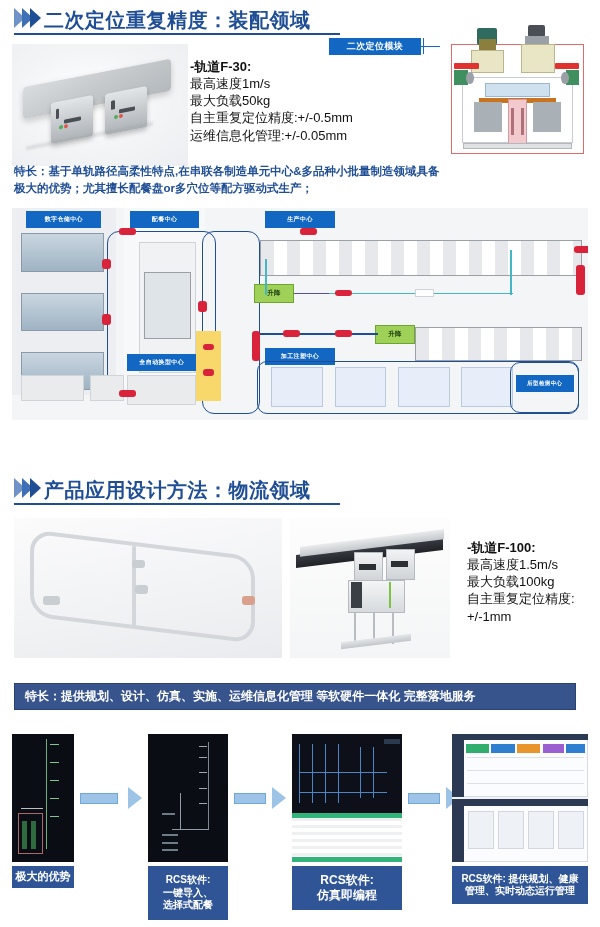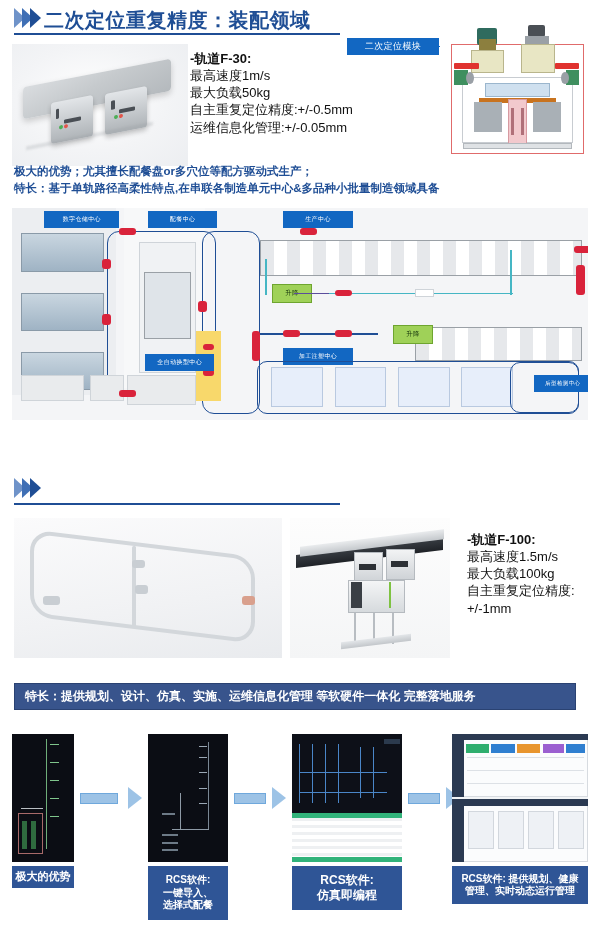--- a/index.html
+++ b/index.html
@@ -40,23 +40,23 @@
   .rb-led { position: absolute; width: 4px; height: 4px; border-radius: 50%; background: #e2554a; }
   .rb-led.g { background: #4dae57; }
 
   
   .mach { background: #ffffff; }
   .mach .frame { position: absolute; border: 1.4px solid #e06b6b; }
   .mach .blk { position: absolute; }
 
   
   .layout-bg { background: #f4f5f7; }
-  .lbl { position: absolute; background: #1267c2; color: #fff; font-weight: normal;
+  .lbl { position: absolute; background: #1267c2; color: #fff; font-weight: bold;
          display: flex; align-items: center; justify-content: center;
-         letter-spacing: .4px; white-space: nowrap; margin-left: 18px; }
+         letter-spacing: .4px; white-space: nowrap; }
   .lbl.green { background: #9fd158; color: #1a3a0f; border: 1px solid #6ea52f; }
   .pill { position: absolute; background: #d9233b; border-radius: 3px; }
   .track { position: absolute; border: 1.6px solid #1f4e95; background: transparent; }
   .line { position: absolute; background: #1f4e95; }
   .line.cyan { background: #45b6c4; }
   .line.purple { background: #5b4e9c; }
   .rackbox { position: absolute; background: linear-gradient(180deg,#c9d6e0,#9fb3c4);
              border: 1px solid #8a9aa8; }
   .cellbox { position: absolute; background: #e8eaed; border: 1px solid #9aa0a6; }
   .whitecard { position: absolute; background: #fff; border: 1px solid #cfd4d9; }
@@ -69,21 +69,21 @@
   
   .feat-bar { position: absolute; background: #38548c; border: 1px solid #2a4272;
               color: #fff; font-weight: bold; display: flex; align-items: center;
               padding-left: 10px; }
 
   
   .feat-para { position: absolute; color: #1f4e95; font-weight: bold; line-height: 1.5; }
 
   
   .spec { position: absolute; color: #111; line-height: 1.32; }
-  .spec .ttl { font-weight: bold; }
+  .spec .ttl { font-weight: bold; margin-top: 8px; }
 
   
   .wf-img { position: absolute; background: #0b0d14; overflow: hidden; }
   .wf-cap { position: absolute; background: #2f5596; color: #fff; font-weight: bold;
             display: flex; align-items: center; justify-content: center; text-align: center;
             line-height: 1.25; }
   .arrow-wrap { position: absolute; }
   .arrow-shaft { position: absolute; left: 0; top: 25%; width: 62%; height: 50%;
                  background: #9dc3e6; border: 1px solid #6fa8dc; }
   .arrow-head { position: absolute; right: 0; top: 0; width: 0; height: 0;
@@ -160,22 +160,22 @@
     <div class="blk" style="left:25%;top:55%;width:50%;height:4%;background:#c8731f;"></div>
     <div class="blk" style="left:22%;top:58%;width:18%;height:22%;background:#a9b0b6;"></div>
     <div class="blk" style="left:60%;top:58%;width:18%;height:22%;background:#a9b0b6;"></div>
     <div class="blk" style="left:44%;top:56%;width:12%;height:34%;background:#f2c9cd;border:1px solid #d79aa1;"></div>
     <div class="blk" style="left:46%;top:62%;width:2%;height:20%;background:#b07079;"></div>
     <div class="blk" style="left:52%;top:62%;width:2%;height:20%;background:#b07079;"></div>
     <div class="blk" style="left:15%;top:88%;width:70%;height:4%;background:#dfe2e5;border:1px solid #b3b8bd;"></div>
   </div>
 
   <div class="feat-para" style="left:14px; top:163px; width:575px; font-size:11.5px;">
+    <div>特长：基于单轨路径高柔性特点,在串联各制造单元中心&amp;多品种小批量制造领域具备</div>
     <div>极大的优势；尤其擅长配餐盘or多穴位等配方驱动式生产；</div>
-    <div>特长：基于单轨路径高柔性特点,在串联各制造单元中心&amp;多品种小批量制造领域具备</div>
   </div>
 
   <div class="ph layout-bg" style="left:12px; top:208px; width:576px; height:212px;">
 
     <div style="position:absolute;left:0;top:0;width:18%;height:88%;background:#eceef1;"></div>
 
     <div class="rackbox" style="left:1.5%;top:12%;width:14.5%;height:18%;"></div>
     <div class="rackbox" style="left:1.5%;top:40%;width:14.5%;height:18%;"></div>
     <div class="rackbox" style="left:1.5%;top:68%;width:14.5%;height:18%;"></div>
 
@@ -243,20 +243,21 @@
     <div class="pill" style="left:98%;top:27%;width:1.4%;height:14%;"></div>
     <div class="pill" style="left:41.6%;top:58%;width:1.4%;height:14%;"></div>
   </div>
 
   <div class="sec-head" style="left:14px; top:478px;">
     <div class="chevrons">
       <div class="chev c3"></div>
       <div class="chev c2"></div>
       <div class="chev"></div>
     </div>
+    <div class="sec-title">产品应用设计方法：物流领域</div>
   </div>
   <div class="sec-rule" style="left:14px; top:503px; width:326px;"></div>
 
   <div class="ph frame-photo" style="left:14px; top:518px; width:268px; height:140px;">
     <div class="tube" style="left:6%;top:18%;width:84%;height:62%;transform:skewY(7deg);"></div>
     <div class="tube" style="left:44%;top:20%;width:2%;height:58%;border-radius:2px;transform:skewY(7deg);
                 border-width:0 0 0 4px;"></div>
     <div style="position:absolute;left:11%;top:56%;width:6%;height:6%;background:#c9ced3;
                 border-radius:3px;"></div>
     <div style="position:absolute;left:44%;top:30%;width:5%;height:6%;background:#c9ced3;

